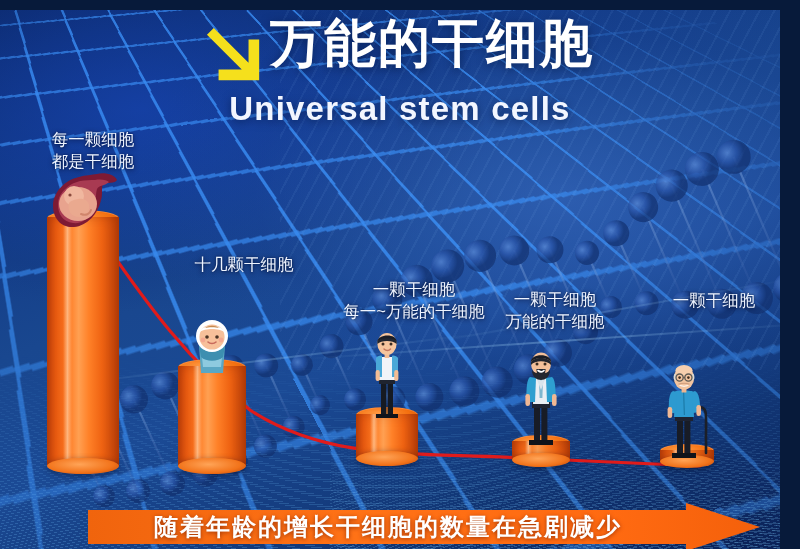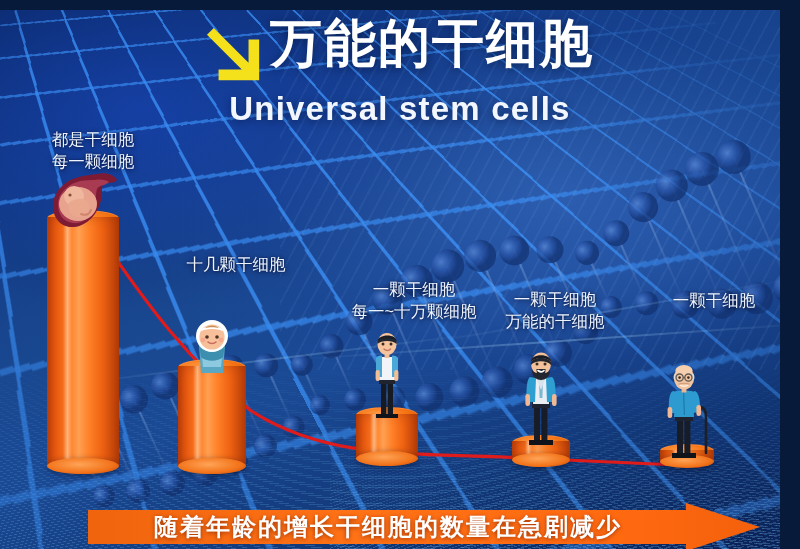--- a/index.html
+++ b/index.html
@@ -223,29 +223,29 @@
       <div class="headline">万能的干细胞</div>
     </div>
     <div class="subhead">Universal stem cells</div>
   </div>
 
   <svg width="800" height="549" viewBox="0 0 800 549" style="position:absolute;left:0;top:0;pointer-events:none;">
     <path d="M92 214 C 150 300, 190 352, 250 400 C 330 452, 420 442, 520 448 C 600 452, 660 454, 700 456" fill="none" stroke="#e01b1b" stroke-width="3.2" stroke-linecap="round"></path>
   </svg>
 
   <div class="caption" style="left:18px;top:118px;width:150px;">
+    <div>每一颗细胞</div>
     <div>都是干细胞</div>
-    <div>每一颗细胞</div>
-  </div>
-  <div class="caption" style="left:156px;top:243px;width:160px;">
+  </div>
+  <div class="caption" style="left:164px;top:243px;width:160px;">
     <div>十几颗干细胞</div>
   </div>
   <div class="caption" style="left:325px;top:268px;width:178px;">
     <div>一颗干细胞</div>
-    <div>每一~十万颗细胞</div>
+    <div>每一~万能的干细胞</div>
   </div>
   <div class="caption" style="left:469px;top:278px;width:172px;">
     <div>一颗干细胞</div>
     <div>万能的干细胞</div>
   </div>
   <div class="caption" style="left:630px;top:279px;width:168px;">
     <div>一颗干细胞</div>
   </div>
 
   <div class="col" style="left:47px;top:207px;width:72px;height:256px;">

